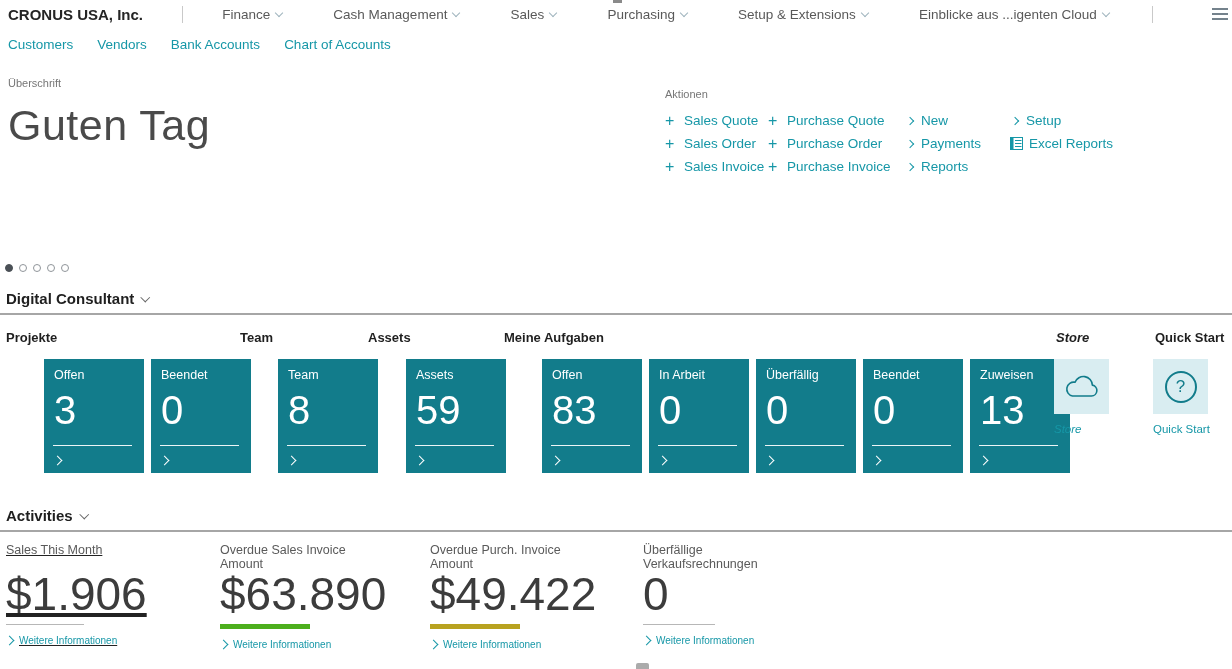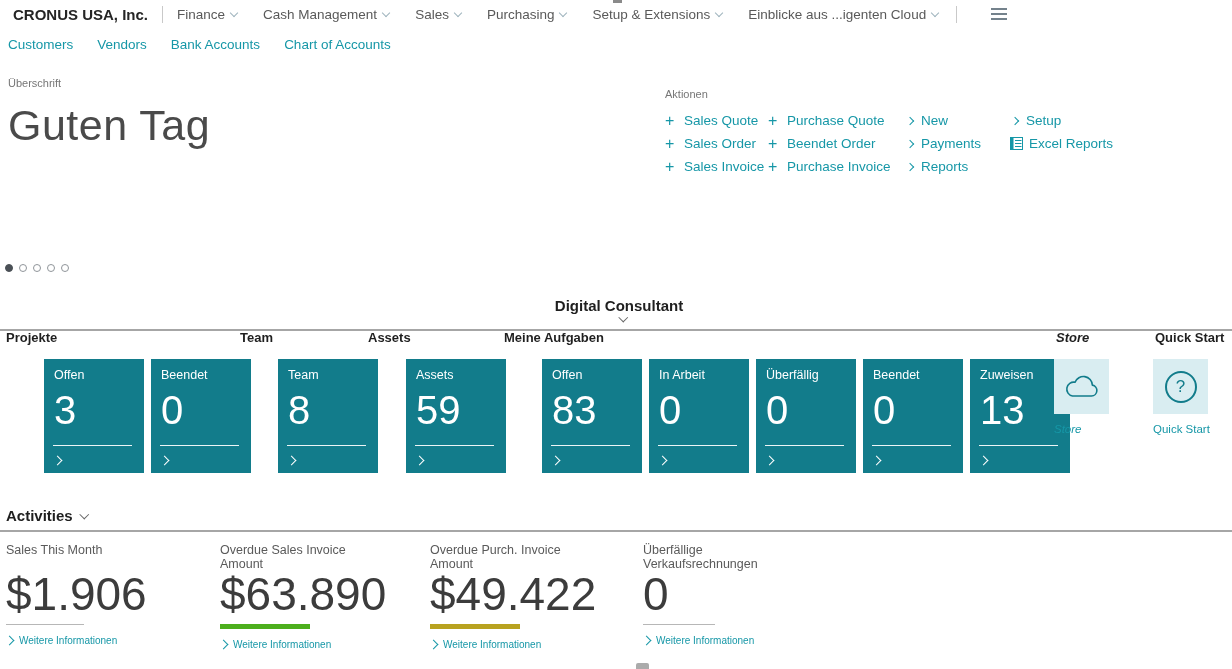--- a/index.html
+++ b/index.html
@@ -8,21 +8,21 @@
   .screen{position:absolute;inset:0;}
 
   
   .chev{display:inline-block;width:6px;height:6px;border-right:1.5px solid currentColor;border-bottom:1.5px solid currentColor;}
   .chev.right{transform:rotate(-45deg);}
   .chev.down{transform:rotate(45deg);margin-bottom:2px;}
   .chev.nav{width:5px;height:5px;border-width:1.2px;color:#9fb4be;margin-left:6px;}
   .chev.hdr{width:5.5px;height:5.5px;border-width:1.5px;color:#666;margin-left:8px;}
 
   
-  .topnav{position:absolute;left:13px;top:0;right:0;height:28px;display:flex;align-items:center;}
+  .topnav{position:absolute;left:0;top:0;right:0;height:28px;display:flex;align-items:center;padding-left:8px;justify-content:space-between;}
   .company{font-size:15px;font-weight:700;color:#252525;margin-right:14px;cursor:pointer;white-space:nowrap;}
   .vdiv{width:1px;height:17px;background:#c9c9c9;margin:0 14px 0 0;}
   .navitem{display:inline-flex;align-items:center;font-size:13.5px;color:#595959;margin-right:26px;cursor:pointer;white-space:nowrap;}
   .hamburger{display:inline-flex;flex-direction:column;gap:3px;margin-left:16px;cursor:pointer;padding:4px;}
   .hamburger i{width:16px;height:2px;background:#74828c;}
 
   
   .subnav{position:absolute;left:8px;top:37px;display:flex;gap:24px;}
   .subnav a{font-size:13.5px;color:var(--link_teal);cursor:pointer;text-decoration:none;white-space:nowrap;}
 
@@ -43,21 +43,21 @@
   .excel-ic{margin-right:6px;display:inline-flex;}
 
   
   .dots{position:absolute;left:5px;top:264px;display:flex;gap:6px;align-items:center;}
   .dot{width:8px;height:8px;border-radius:50%;border:1px solid #90959a;box-sizing:border-box;cursor:pointer;}
   .dot.active{background:#4a5056;border-color:#4a5056;}
 
   
   .section-hdr{position:absolute;left:0;right:0;padding:0 0 6px 6px;border-bottom:2px solid var(--rule_gray);
                font-size:15px;font-weight:700;color:#1f1f1f;display:flex;align-items:center;}
-  #hdr-role{top:297px;flex-direction:column;}
+  #hdr-role{top:290px;}
   #hdr-activities{top:507px;}
 
   
   .tgroup{position:absolute;top:330px;}
   .tg-label{font-size:13px;font-weight:700;color:#1f1f1f;margin:0 0 14px 2px;height:15px;white-space:nowrap;}
   .trow{display:flex;gap:7px;padding-left:40px;}
   .tile{width:100px;height:114px;background:var(--tile_teal);color:#fff;position:relative;
         padding:9px 10px;box-sizing:border-box;cursor:pointer;}
   .tile-label{font-size:12.5px;white-space:nowrap;}
   .tile-value{font-size:40px;font-weight:200;line-height:1;margin-top:8px;}
@@ -150,21 +150,21 @@
             <span>Sales Invoice</span>
           </a>
       </div>
       <div class="acol acol2">
         <a class="action">
             <span class="plus">+</span>
             <span>Purchase Quote</span>
           </a>
         <a class="action">
             <span class="plus">+</span>
-            <span>Beendet Order</span>
+            <span>Purchase Order</span>
           </a>
         <a class="action">
             <span class="plus">+</span>
             <span>Purchase Invoice</span>
           </a>
       </div>
       <div class="acol acol3">
         <a class="action">
             <i class="chev right"></i>
             <span>New</span>
@@ -308,21 +308,21 @@
         </span>
     </div>
     <div class="icon-caption">Quick Start</div>
   </div>
 
   <div class="section-hdr" id="hdr-activities">
     <span>Activities</span>
     <i class="chev down hdr"></i>
   </div>
 
-  <div class="kpi" style="left:6px;">
+  <div class="kpi" style="left:6px;text-decoration:underline;">
     <div class="kpi-label">Sales This Month</div>
     <div class="kpi-value">$1.906</div>
     <div class="kpi-bar" style="background: rgb(183, 183, 183); height: 1px; width: 78px;"></div>
     <a class="kpi-link">
         <i class="chev right"></i>
         <span>Weitere Informationen</span>
       </a>
   </div>
 
   <div class="kpi" style="left:220px;">

